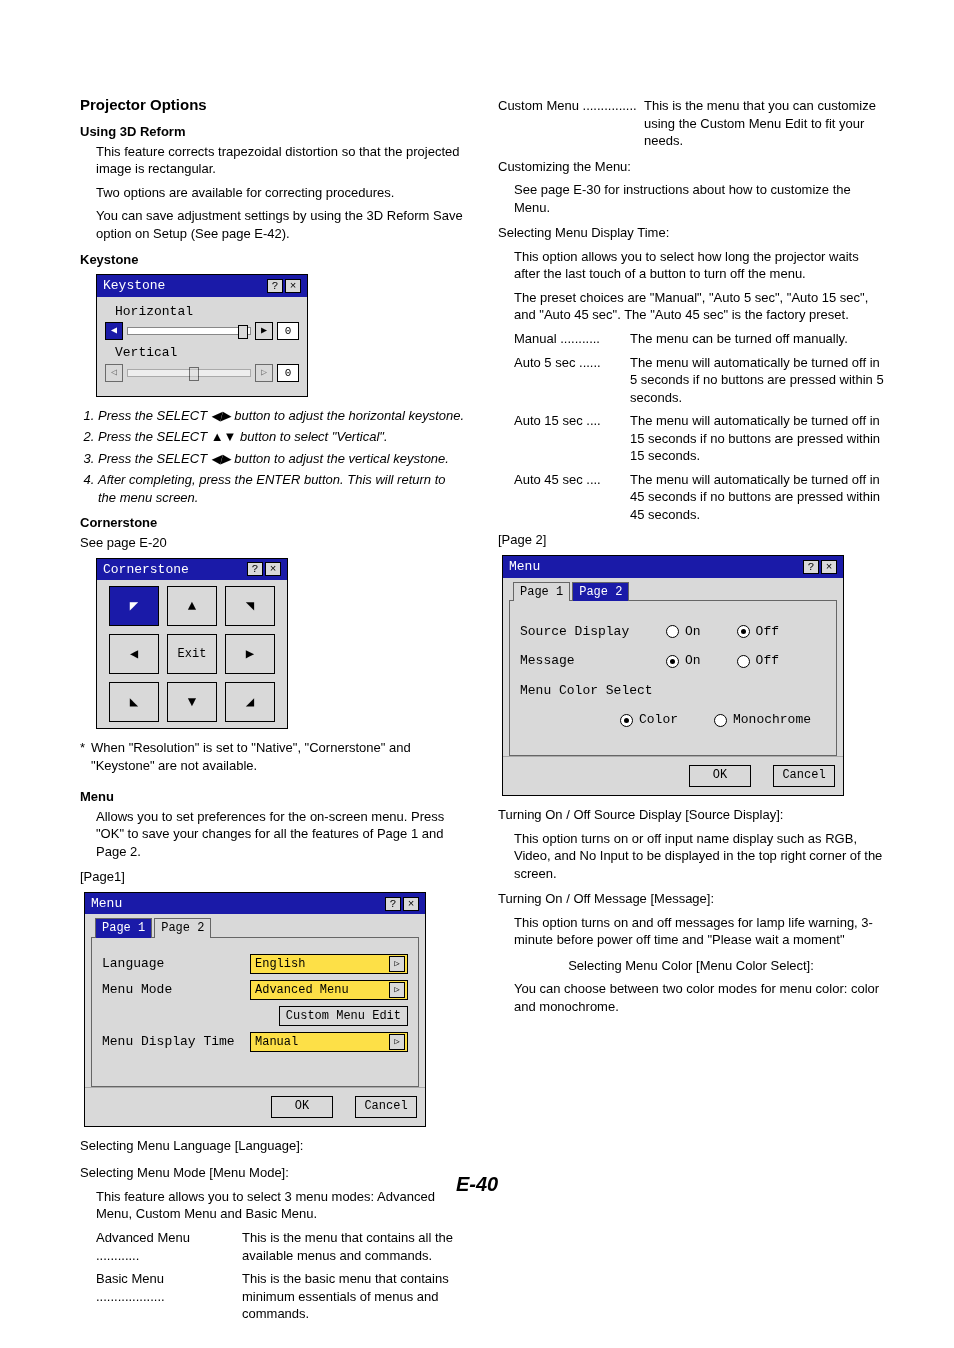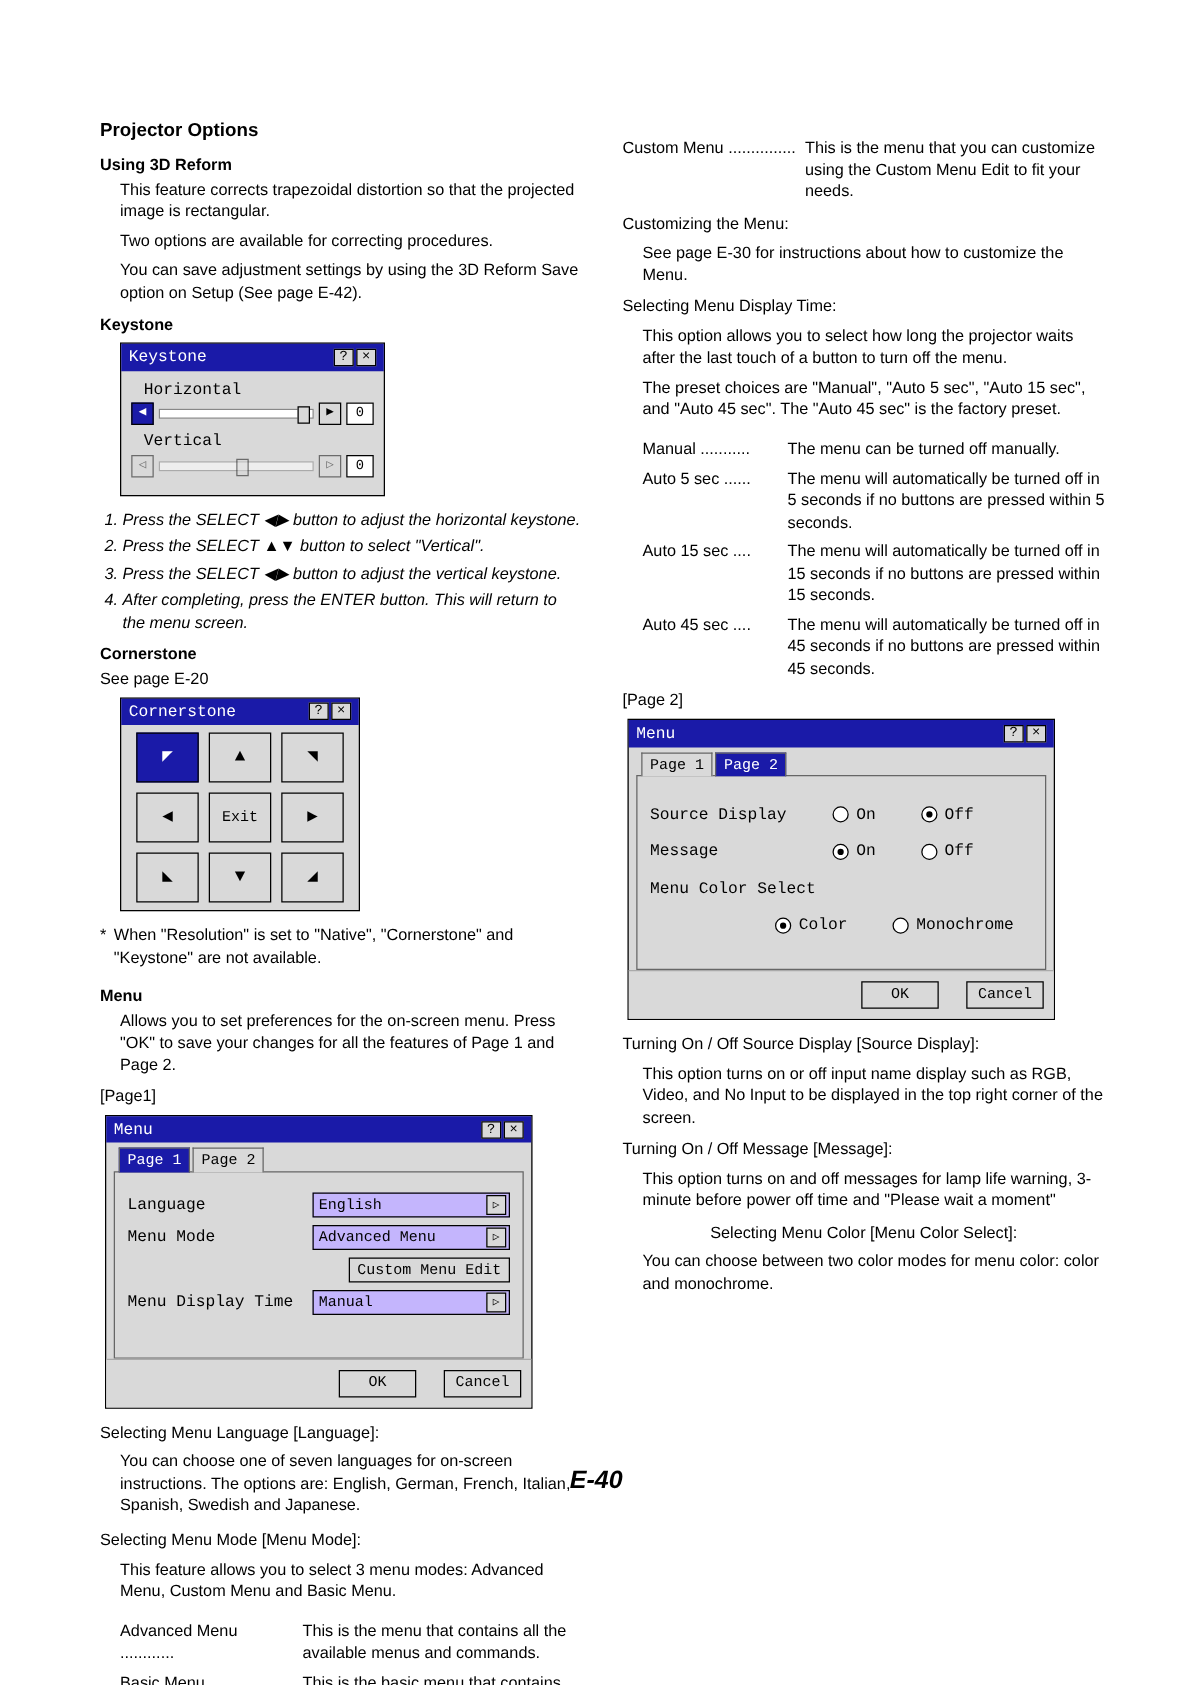--- a/index.html
+++ b/index.html
@@ -129,21 +129,21 @@
   .tab.active { background:#1a1aa8; color:#fff; }
   .tabpanel {
     border:1px solid #666; padding:10px 10px 14px 10px; background:#d9d9d9;
   }
   .field-row {
     display:flex; align-items:center; margin:6px 0;
     gap:8px;
   }
   .field-label { width:140px; }
   .select {
-    flex:1; height:18px; border:1px solid #000; background:#c4b5fd;
+    flex:1; height:18px; border:1px solid #000; background:#fde047;
     display:flex; align-items:center; justify-content:space-between;
     padding:0 2px 0 4px; font-size:12px;
   }
   .select .dd {
     width:14px; height:14px; border:1px solid #000; background:#d9d9d9;
     display:flex; align-items:center; justify-content:center; font-size:9px;
   }
   .btnrow {
     display:flex; justify-content:flex-end; gap:22px;
     border-top:1px solid #aaa; padding:8px 8px 8px 0;
@@ -160,21 +160,21 @@
   .radio {
     width:11px; height:11px; border:1px solid #000; border-radius:50%;
     display:inline-flex; align-items:center; justify-content:center;
     background:#fff;
   }
   .radio.checked::after {
     content:""; width:5px; height:5px; background:#000; border-radius:50%;
   }
   .radio-label { margin-right:30px; }
   
-  .dl { margin: 14px 0 6px 0; }
+  .dl { margin: 2px 0 6px 0; }
   .dl-row { display:flex; margin:2px 0 6px 0;}
   .dl-term { width:110px; flex:0 0 auto;}
   .dl-desc { flex:1; padding-left:6px;}
   ol.steps { margin:6px 0 6px 18px; padding:0;}
   ol.steps li { margin:0 0 4px 0; font-style:italic;}
   .sec-label { font-size:13px; margin:8px 0 0 0;}
   .cm-edit-btn {
     border:1px solid #000; background:#d9d9d9;
     padding:1px 6px; font-size:12px;
   }
@@ -311,23 +311,20 @@
             <div style="height:14px;"></div>
           </div>
         </div>
         <div class="btnrow">
           <span class="btn">OK</span>
           <span class="btn">Cancel</span>
         </div>
       </div>
 
       <p style="margin-top:10px;">Selecting Menu Language [Language]:</p>
-      <div class="indent">
-        <p>You can choose one of seven languages for on-screen instructions. The options are: English, German, French, Italian, Spanish, Swedish and Japanese.</p>
-      </div>
 
       <p style="margin-top:10px;">Selecting Menu Mode [Menu Mode]:</p>
       <div class="indent">
         <p>This feature allows you to select 3 menu modes: Advanced Menu, Custom Menu and Basic Menu.</p>
         <div class="dl">
           <div class="dl-row">
             <span class="dl-term" style="width:140px;">Advanced Menu ............</span>
             <span class="dl-desc">This is the menu that contains all the available menus and commands.</span>
           </div>
           <div class="dl-row">

